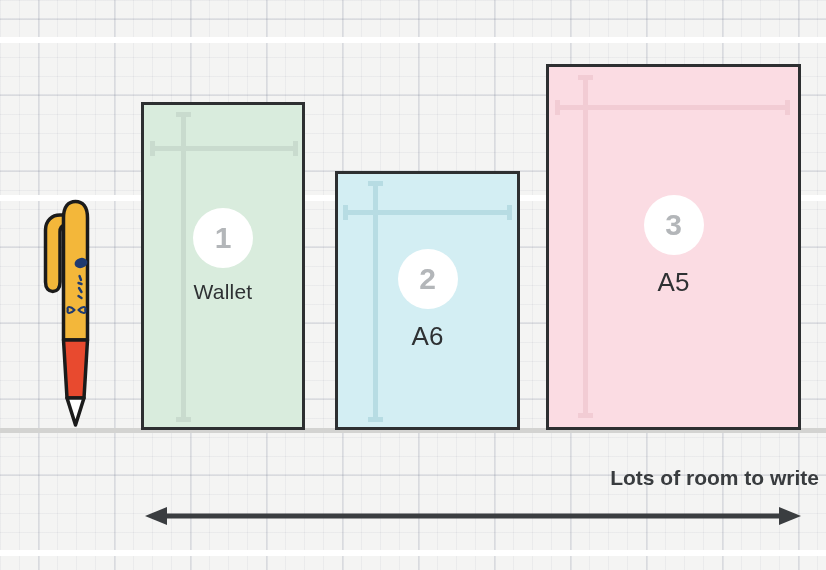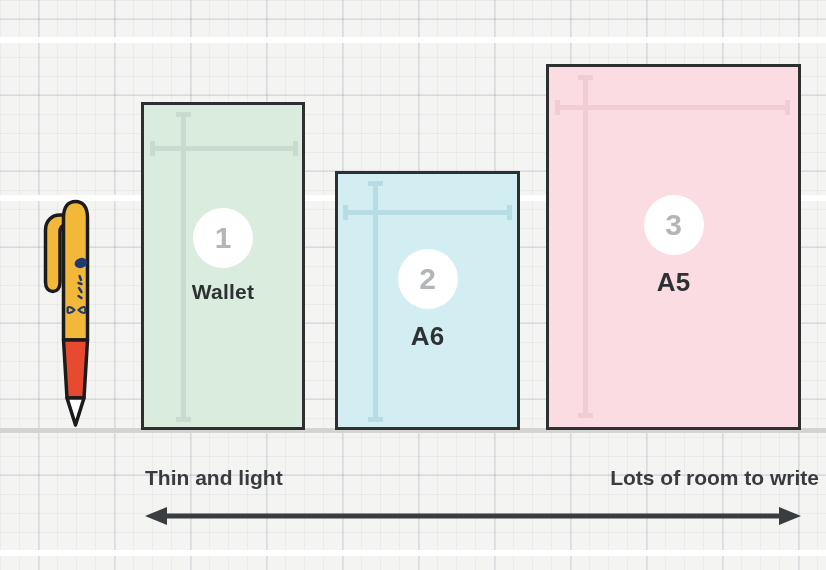--- a/index.html
+++ b/index.html
@@ -37,21 +37,21 @@
   .wallet .dim-h{left:6px;top:36px;width:148px;height:15px;}
   .a6 .dim-v{left:30px;top:7px;width:15px;height:241px;}
   .a6 .dim-h{left:5px;top:31px;width:169px;height:15px;}
   .a5 .dim-v{left:29px;top:8px;width:15px;height:343px;}
   .a5 .dim-h{left:6px;top:33px;width:235px;height:15px;}
 
   .badge{position:absolute;left:0;right:0;display:flex;flex-direction:column;align-items:center;gap:12px;}
   .wallet .badge{top:103px;} .a6 .badge{top:75px;} .a5 .badge{top:128px;}
   .circle{width:60px;height:60px;border-radius:50%;background:#ffffff;display:flex;align-items:center;justify-content:center;
           font-size:30px;font-weight:600;color:#b3b6b9;}
-  .label{font-weight:700;font-size:var(--ls);color:#2e3133;letter-spacing:0.2px;}
+  .label{font-weight:400;font-size:var(--ls);color:#2e3133;letter-spacing:0.2px;}
 
   .ann{position:absolute;top:466px;font-weight:700;font-size:21px;color:#393c3f;white-space:nowrap;}
   .ann.left{left:145px;}
   .ann.right{right:7px;}
 
   .arrow{position:absolute;left:143px;top:504px;width:660px;height:24px;}
   .arrow line{stroke:#3a3d40;stroke-width:5;}
   .arrow polygon{fill:#3a3d40;}
 </style>
 </head>
@@ -100,21 +100,20 @@
     <div class="dim-v"></div>
     <div class="dim-h"></div>
     <div class="badge">
       <div class="circle">
         <span>3</span>
       </div>
       <div class="label">A5</div>
     </div>
   </div>
 
-  <div class="ann left">Thin and light</div>
   <div class="ann right">Lots of room to write</div>
 
   <svg class="arrow" viewBox="0 0 660 24" xmlns="http://www.w3.org/2000/svg">
     <line x1="18" y1="12" x2="642" y2="12"></line>
     <polygon points="2,12 24,3 24,21"></polygon>
     <polygon points="658,12 636,3 636,21"></polygon>
   </svg>
 
 </div>
 

